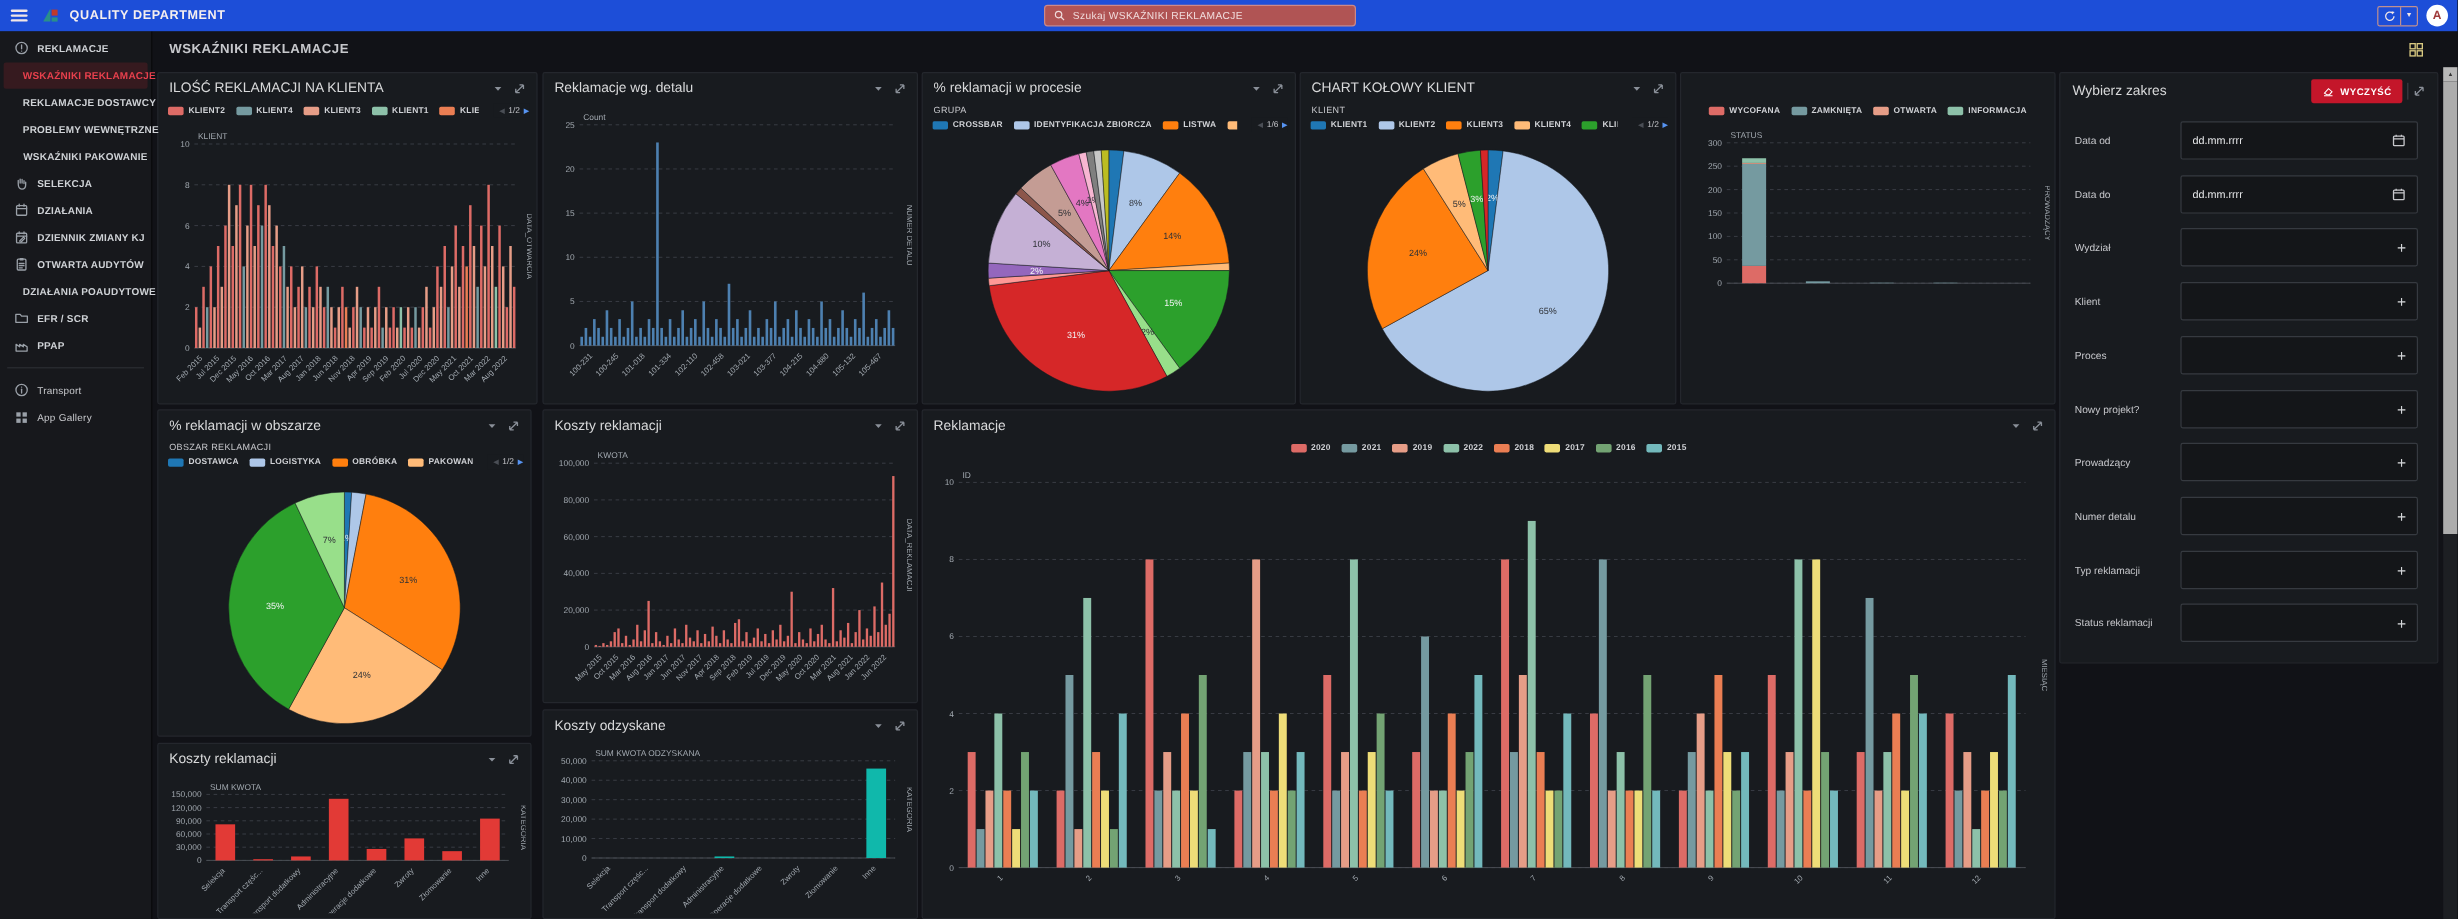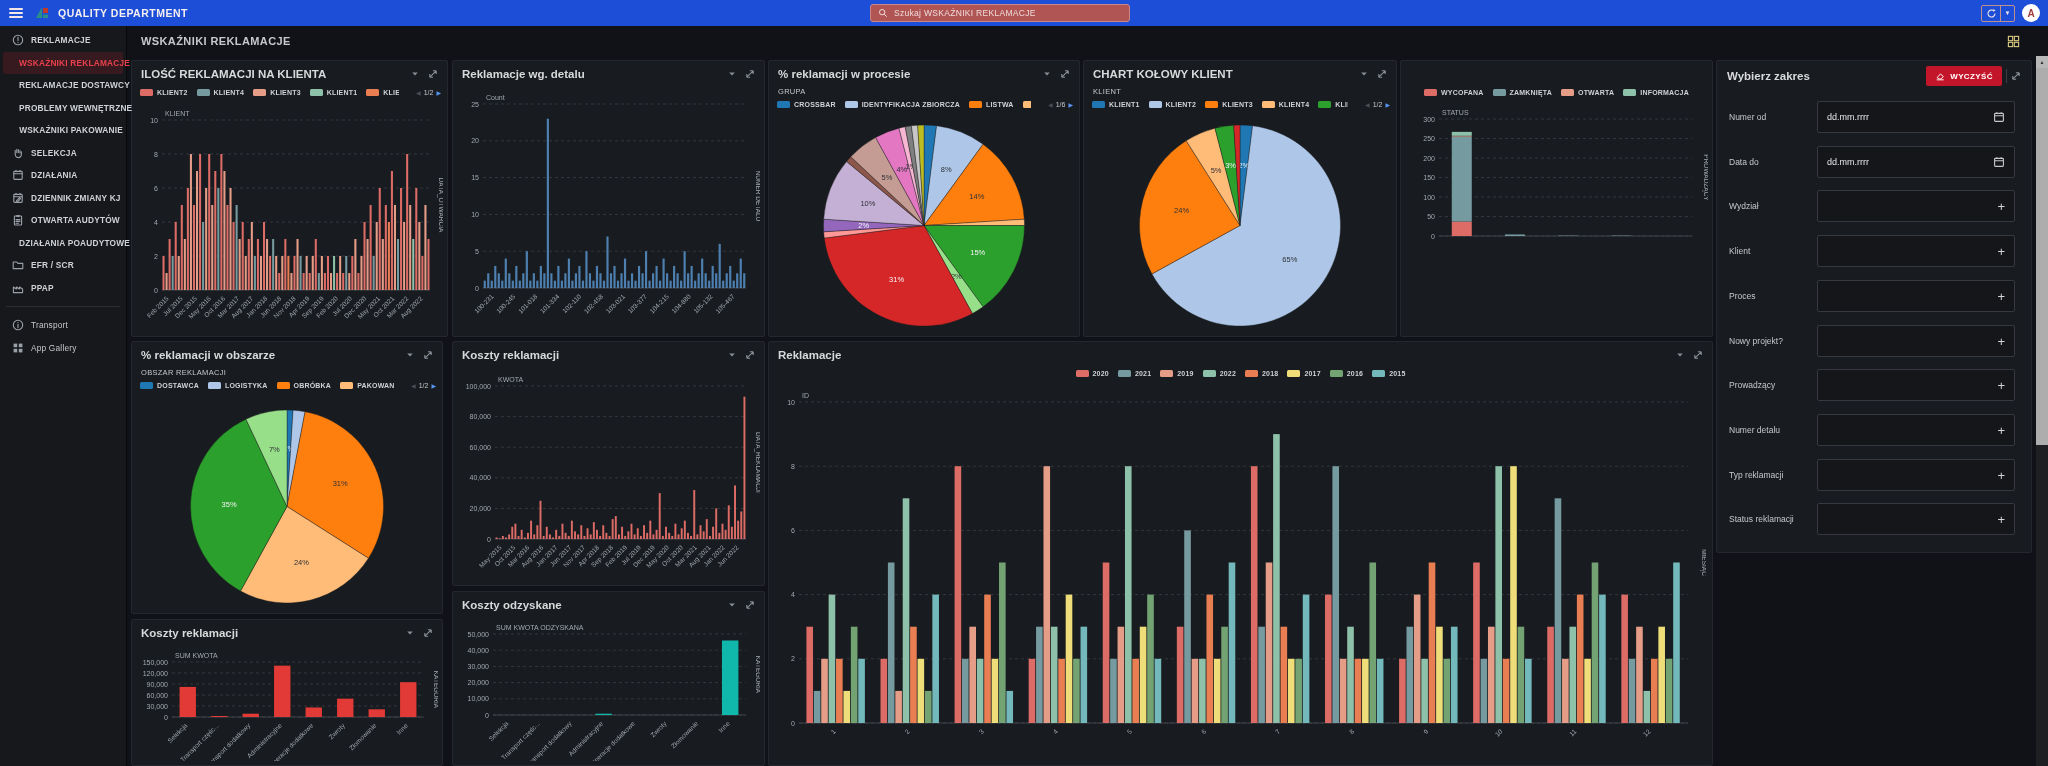--- a/index.html
+++ b/index.html
@@ -29,21 +29,21 @@
   .side-item.active .lbl{color:#e8404d}
   .side-div{height:1px;background:#2c2e33;margin:7px 6px}
   .side-item.foot .lbl{font-weight:400;color:#c7c8cc}
   
   .pageheader{position:absolute;left:127px;top:26px;right:0;height:30px;display:flex;align-items:center;padding:0 14px}
   .pagetitle{font-size:11px;font-weight:600;letter-spacing:.4px;color:#c7c8cc}
   .pageheader .gridico{margin-left:auto;margin-right:14px;display:flex;cursor:pointer}
   
   .panel{position:absolute;background:#181b1f;border:1px solid #24272d;border-radius:2px}
   .phead{position:absolute;top:0;left:0;right:0;height:26px;display:flex;align-items:center;padding:0 9px}
-  .ptitle{font-size:11.5px;font-weight:700;color:#d8d9da;white-space:nowrap}
+  .ptitle{font-size:11.5px;font-weight:400;color:#d8d9da;white-space:nowrap}
   .picons{margin-left:auto;display:flex;gap:9px;align-items:center}
   .picon{display:flex;cursor:pointer}
   .lgd-zone{position:absolute;left:8px;right:8px;top:25px}
   .lgd-title{font-size:7.5px;color:#c7c8cc;letter-spacing:.3px;margin:1px 0 2px 1px}
   .lgd-wrap{position:relative}
   .lgd-row{display:flex;align-items:center;gap:9px;overflow:hidden;white-space:nowrap;height:12px;margin-right:40px}
   .lgd-row.center{justify-content:center;margin-right:0}
   .lgd-item{display:inline-flex;align-items:center;gap:4px;flex:0 0 auto;cursor:pointer}
   .chip{width:13px;height:7px;border-radius:1.5px;flex:0 0 auto}
   .lgd-item .t{font-size:7px;font-weight:700;letter-spacing:.2px;color:#d0d2d6}
@@ -1193,21 +1193,21 @@
     </button>
     <span class="vdiv"></span>
     <span class="picon" id="filterExpand">
         <svg width="10" height="10" viewBox="0 0 10 10">
           <path d="M1.8 8.2 L8.2 1.8 M8.2 1.8 H4.9 M8.2 1.8 V5.1 M1.8 8.2 H5.1 M1.8 8.2 V4.9" stroke="#8a9099" stroke-width="1.1" fill="none"></path>
         </svg>
       </span>
   </div>
   <div id="filterRows">
       <div class="frow" style="top: 40px;">
-        <span class="flbl">Numer od</span>
+        <span class="flbl">Data od</span>
         <div class="fbox">
           <span class="val">dd.mm.rrrr</span>
           <span class="calw">
             <svg width="12" height="12" viewBox="0 0 12 12">
               <rect x="1.6" y="2.4" width="8.8" height="8" rx="0.8" stroke="#c7c8cc" fill="none" stroke-width="1.1"></rect>
               <path d="M1.6 4.8 H10.4 M3.8 1.2 V2.8 M8.2 1.2 V2.8" stroke="#c7c8cc" stroke-width="1.1" fill="none"></path>
             </svg>
           </span>
         </div>
       </div>

